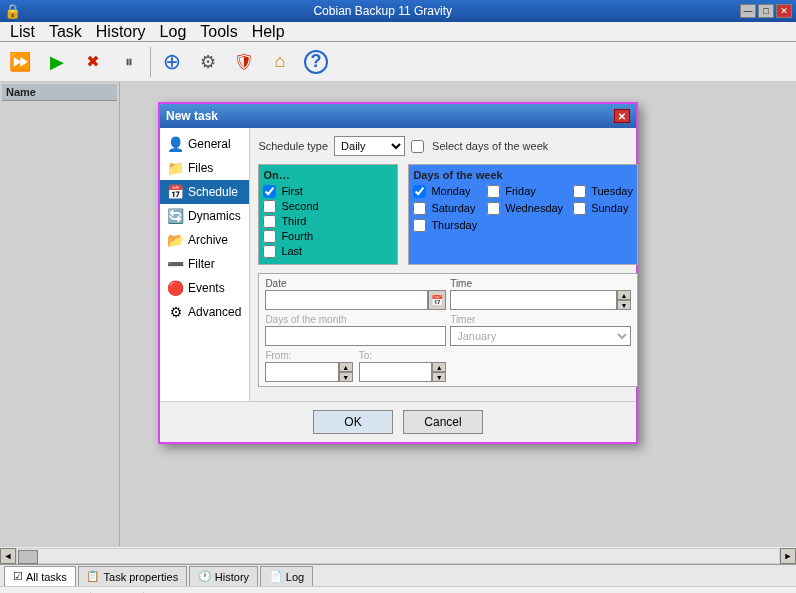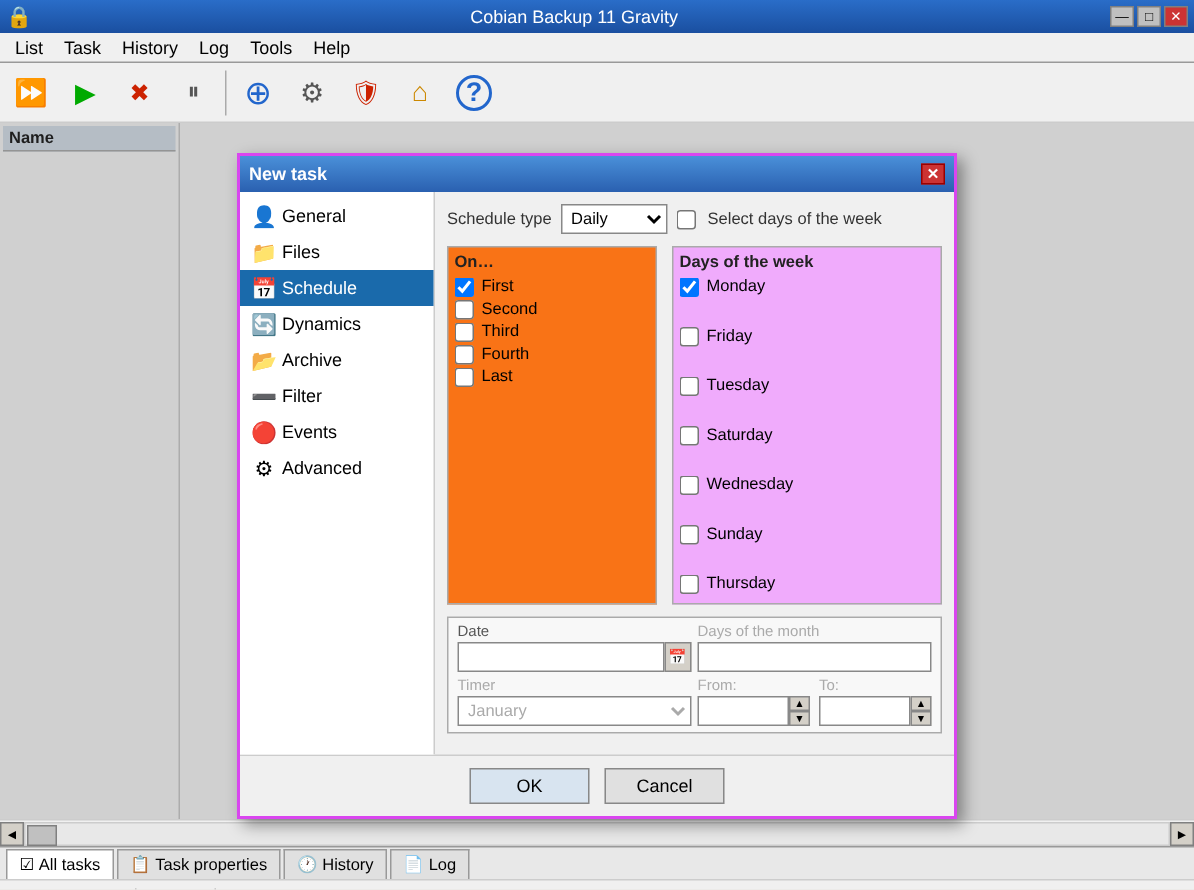--- a/index.html
+++ b/index.html
@@ -43,21 +43,21 @@
       border-bottom: 1px solid #999;
       height: 20px;
       display: flex;
       align-items: center;
       padding: 0 4px;
       gap: 2px;
     }
     .menu-item {
       padding: 2px 6px;
       cursor: pointer;
-      font-size: 12px;
+      font-size: 16px;
     }
 
     
     .toolbar {
       background: #f0f0f0;
       border-bottom: 1px solid #ccc;
       height: 40px;
       display: flex;
       align-items: center;
       padding: 2px 4px;
@@ -237,42 +237,42 @@
     .two-col {
       display: flex;
       gap: 10px;
       margin-bottom: 8px;
     }
 
     .col-on {
       width: 140px;
       border: 1px solid #aaa;
       padding: 4px;
-      background: #f97316;
+      background: #14b8a6;
     }
     .col-days {
       flex: 1;
       border: 1px solid #aaa;
       padding: 4px;
-      background: #f0abfc;
+      background: #3b82f6;
     }
     .col-header { font-size: 11px; font-weight: bold; margin-bottom: 4px; color: #222; }
 
     .check-row {
       display: flex;
       align-items: flex-start;
       margin-bottom: 2px;
       font-size: 11px;
       gap: 3px;
     }
 
     .days-grid {
       display: grid;
-      grid-template-columns: 1fr;
-      gap: 18px 10px;
+      grid-template-columns: 1fr 1fr 1fr;
+      gap: 2px 10px;
     }
 
     
     .datetime-section {
       border: 1px solid #aaa;
       padding: 4px 6px;
       margin-bottom: 6px;
       background: #f8f8f8;
     }
     .datetime-header { font-size: 11px; font-weight: bold; margin-bottom: 4px; }
@@ -518,20 +518,30 @@
             <div class="datetime-grid">
 
               <div>
                 <div class="field-label">Date</div>
                 <div class="field-input-row">
                   <input type="text" style="width: calc(100% - 18px);">
                   <div style="width:18px;height:20px;background:#d4d0c8;border:1px solid #888;display:flex;align-items:center;justify-content:center;cursor:pointer;font-size:10px;">📅</div>
                 </div>
               </div>
 
+              <div>
+                <div class="field-label">Time</div>
+                <div class="field-input-row">
+                  <input type="text" style="width: calc(100% - 14px);">
+                  <div class="spin-container">
+                    <div class="spin-btn">▲</div>
+                    <div class="spin-btn">▼</div>
+                  </div>
+                </div>
+              </div>
 
               <div>
                 <div class="field-label disabled-text">Days of the month</div>
                 <input type="text" style="color: rgb(170, 170, 170);">
               </div>
 
               <div>
                 <div class="field-label disabled-text">Timer</div>
                 <select style="width:100%;color:#aaa;">
                   <option>January</option>

